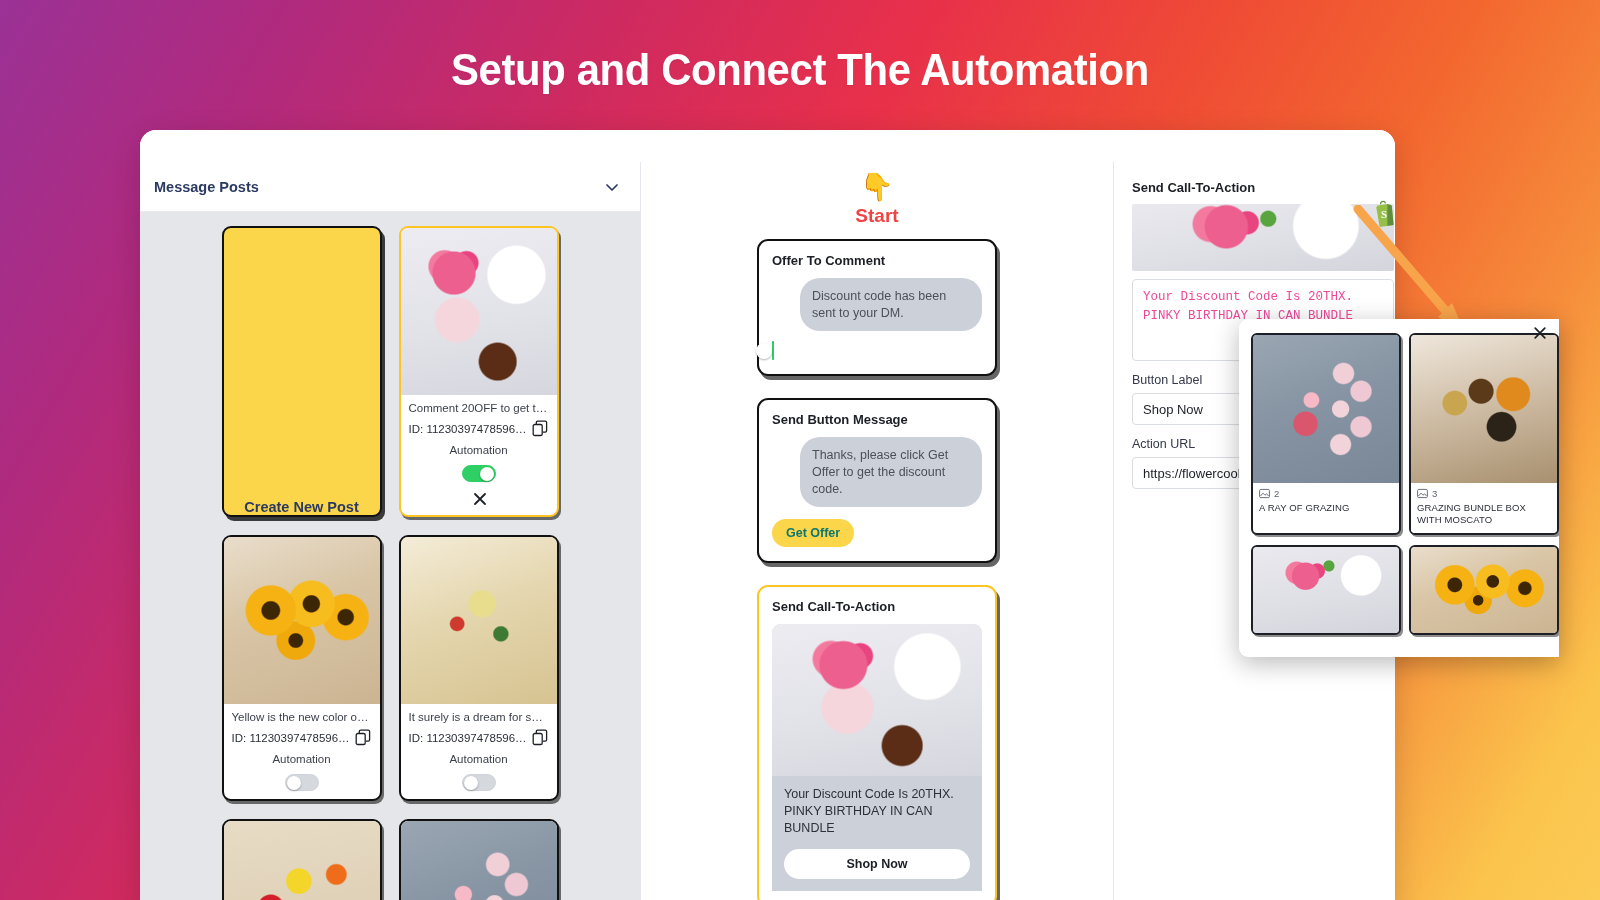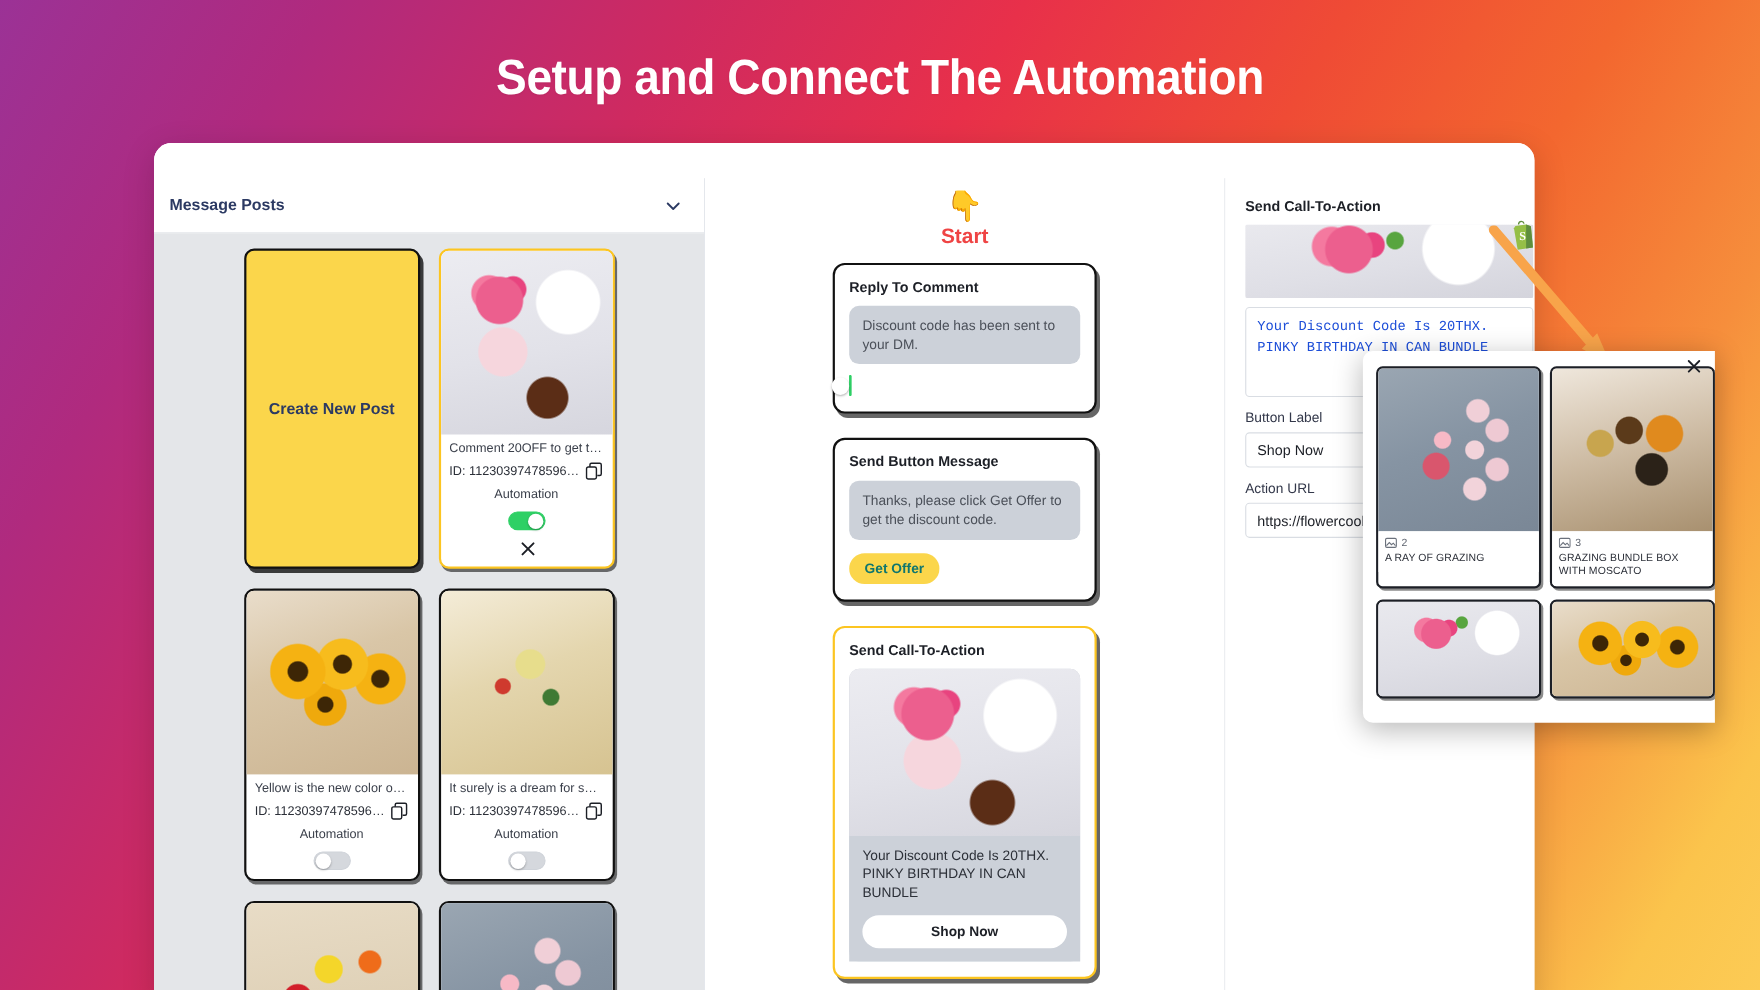--- a/index.html
+++ b/index.html
@@ -90,21 +90,21 @@
     background: #fff;
     border: 2px solid #111;
     border-radius: 9px;
     overflow: hidden;
     display: flex; flex-direction: column;
     box-shadow: 2px 3px 0 rgba(0,0,0,.55);
   }
   .post-card.selected { border-color: #fcc521; box-shadow: 2px 3px 0 rgba(0,0,0,.55); }
   .post-card.create {
     background: #fbd64b;
-    align-items: center; justify-content: center;
+    align-items: center; justify-content: flex-end;
     min-height: 218px;
     color: #2c3a63; font-size: 14.5px; font-weight: 700;
     box-shadow: 3px 4px 0 rgba(0,0,0,.75);
   }
   .post-thumb {
     width: 100%; height: 167px; flex: none;
     background-size: cover; background-position: center;
   }
   .post-meta { padding: 7px 8px 8px 8px; }
   .post-caption {
@@ -175,23 +175,23 @@
     background: #fff;
     padding: 12px 13px 14px 13px;
     margin-bottom: 22px;
     box-shadow: 3px 4px 0 rgba(0,0,0,.6);
   }
   .flow-card.highlight { border-color: #fcc521; }
   .flow-card-title {
     font-size: 13px; font-weight: 700; color: #1c1f26; margin-bottom: 10px;
   }
   .bubble {
-    background: #ccd1d9; border-radius: 9px;
+    background: #ccd1d9; border-radius: 20px;
     padding: 10px 12px;
-    font-size: 12.5px; color: #4b5059; line-height: 1.33;
+    font-size: 12.5px; color: #4b5059; line-height: 1.33; margin-left: 28px;
   }
   .flow-toggle-wrap { margin-top: 11px; }
   .pill-btn {
     display: inline-block; margin-top: 12px;
     background: #fbd64b; color: #0f766e;
     font-size: 12.5px; font-weight: 700;
     padding: 7px 14px; border-radius: 16px;
     border: none; cursor: pointer;
   }
   .cta-media {
@@ -228,21 +228,21 @@
   .shopify-badge {
     position: absolute; right: -4px; top: -4px;
     width: 26px; height: 28px;
   }
   .textarea-box {
     margin-top: 8px;
     width: 262px; height: 82px;
     border: 1px solid #d9dde3; border-radius: 4px;
     padding: 8px 10px;
     font-family: "Liberation Mono", monospace;
-    font-size: 12.5px; color: #1d4ed8; line-height: 1.5;
+    font-size: 12.5px; color: #ec4899; line-height: 1.5;
     white-space: pre-wrap;
     background: #fff;
     overflow: hidden;
   }
   .field-label { font-size: 12.5px; color: #33384a; margin: 12px 0 6px; }
   .field-input {
     width: 262px; height: 32px;
     border: 1px solid #d9dde3; border-radius: 4px;
     padding: 0 10px; font-size: 13px; color: #1c1f26;
     font-family: "Liberation Sans", sans-serif;
@@ -466,21 +466,21 @@
       </div>
     </div>
 
     <div class="center-panel">
 
       <div class="flow-scroll">
         <div class="hand">👇</div>
         <div class="start-label">Start</div>
 
         <div class="flow-card">
-          <div class="flow-card-title">Reply To Comment</div>
+          <div class="flow-card-title">Offer To Comment</div>
           <div class="bubble">Discount code has been sent to your DM.</div>
           <div class="flow-toggle-wrap">
             <span class="toggle on big"><span class="knob"></span></span>
           </div>
         </div>
 
         <div class="flow-card">
           <div class="flow-card-title">Send Button Message</div>
           <div class="bubble">Thanks, please click Get Offer to get the discount code.</div>
           <button class="pill-btn">Get Offer</button>

